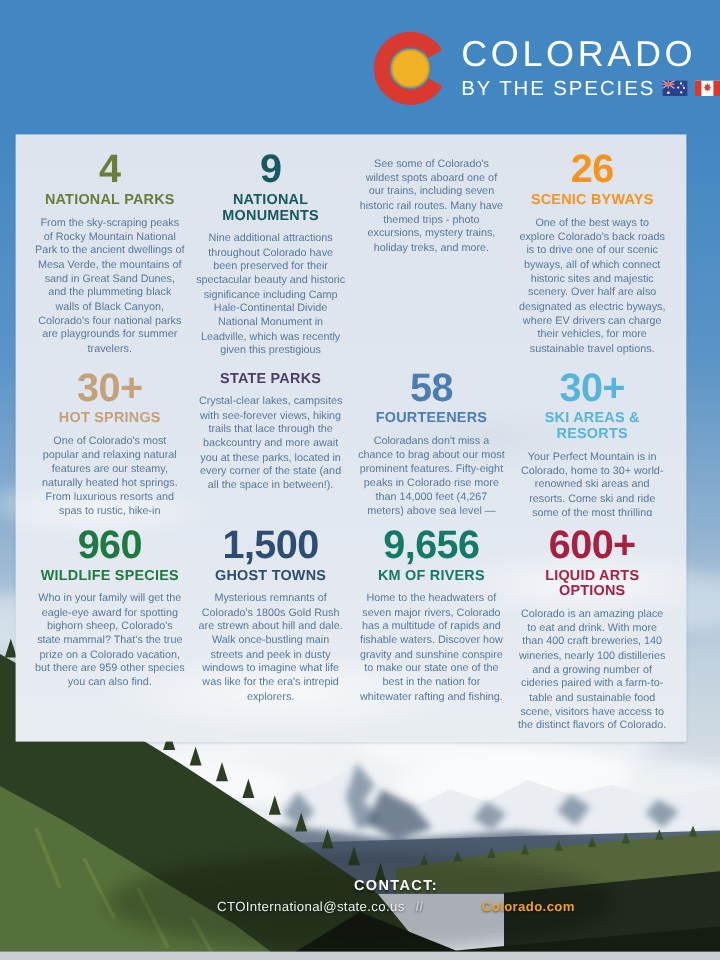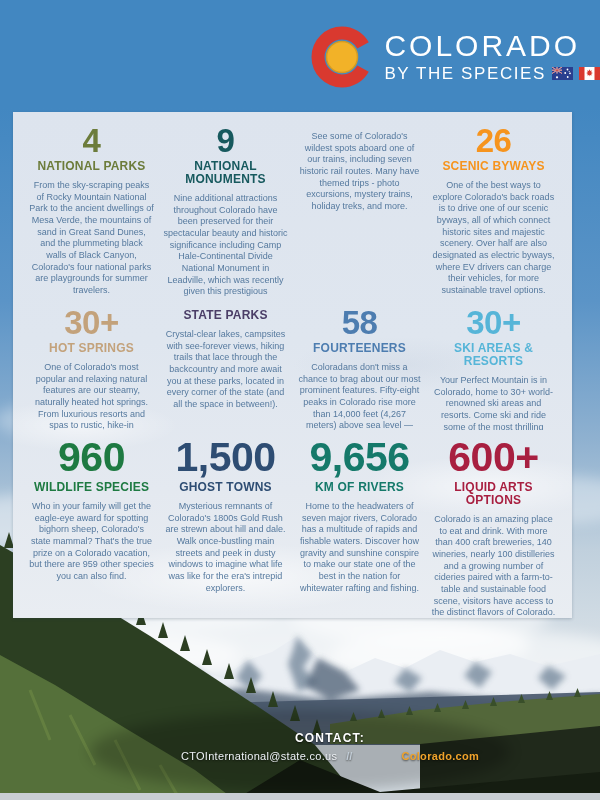--- a/index.html
+++ b/index.html
@@ -27,21 +27,21 @@
       radial-gradient(ellipse 220px 50px at 40% 92%, rgba(255,255,255,.65), rgba(255,255,255,0) 70%),
       radial-gradient(ellipse 160px 40px at 70% 50%, rgba(190,202,218,.25), rgba(190,202,218,0) 70%),
       linear-gradient(180deg,#dde4ee 0%,#dfe6ef 45%,#e4e9f0 75%,#e9edf2 100%);
     padding:0 16px;box-sizing:border-box;box-shadow:0 1px 3px rgba(40,60,80,.25);}
   #stats-grid{display:grid;grid-template-columns:repeat(4,1fr);grid-template-rows:187px 131px auto;column-gap:9px;height:100%;}
   .stat-cell{text-align:center;overflow:hidden;}
   .stat-cell.r1{padding-top:12px;}
   .stat-cell.r2{padding-top:7px;}
   .stat-cell.r3{padding-top:7px;}
   .stat-number{font-size:33px;font-weight:700;line-height:1;letter-spacing:-.5px;}
-  .stat-cell.r3 .stat-number{font-size:41px;}
+  .stat-cell.r3 .stat-number{font-size:33px;}
   .stat-label{font-size:12px;font-weight:700;line-height:1.08;letter-spacing:.2px;margin-top:3px;}
   .stat-desc{font-size:9px;line-height:1.3;color:#55799e;text-align:center;width:125px;margin:7px auto 0;}
 
   
   #contact{position:absolute;left:0;top:731px;width:600px;text-align:center;padding-left:30px;}
   #contact-label{color:#fff;font-size:12px;font-weight:700;letter-spacing:1.2px;text-shadow:0 1px 2px rgba(0,0,0,.6);}
   #contact-line{margin-top:5px;font-size:11px;text-shadow:0 1px 2px rgba(0,0,0,.6);}
   #contact-email{color:#eef2f6;letter-spacing:.3px;text-decoration:none;}
   #contact-sep{color:#c3ced8;font-weight:700;margin:0 6px;}
   #contact-site{color:#f0a32b;font-weight:700;letter-spacing:.3px;text-decoration:none;margin-left:40px;}

